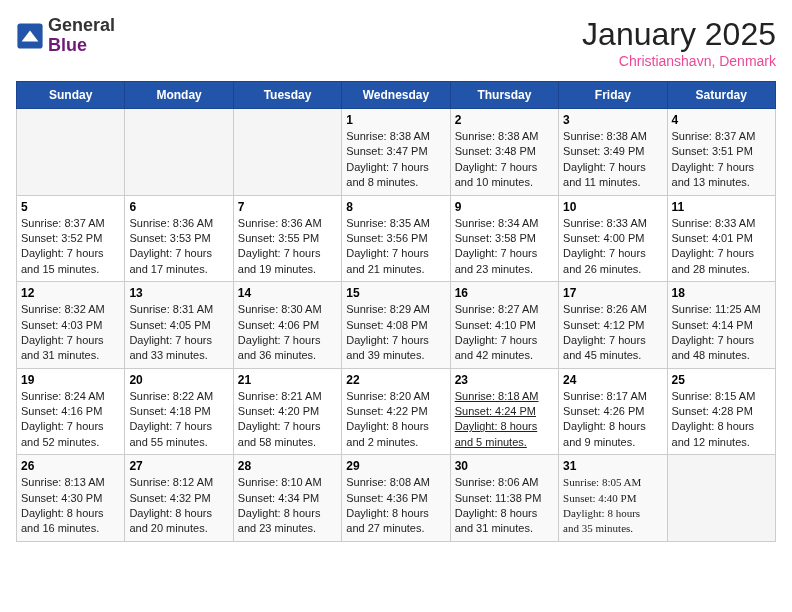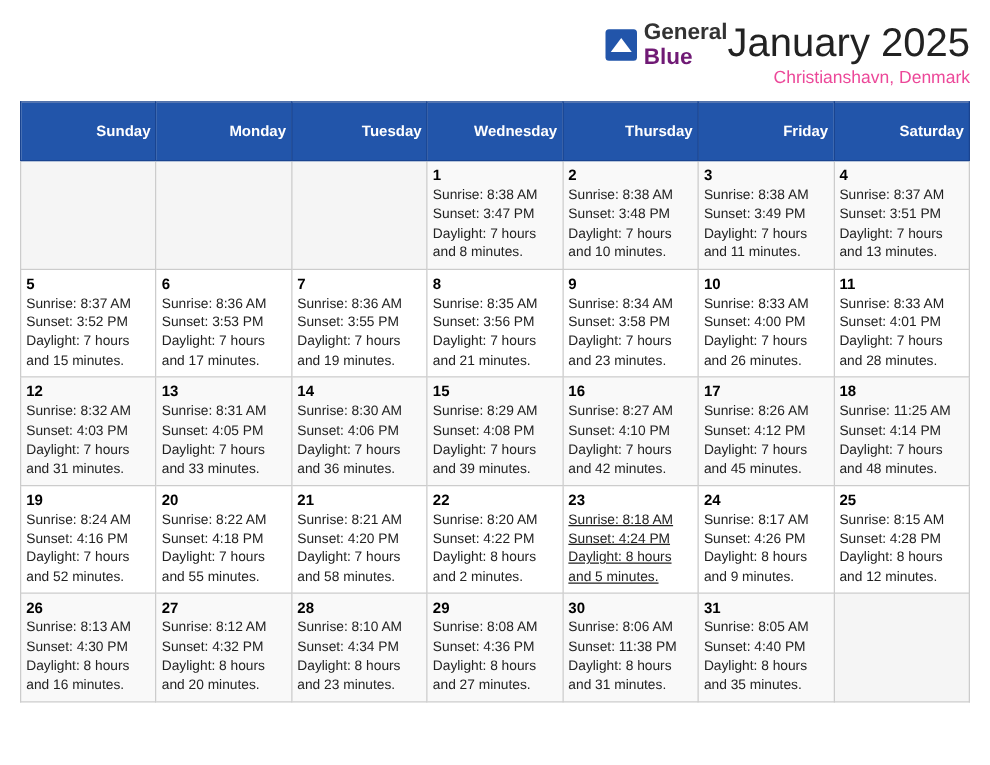--- a/index.html
+++ b/index.html
@@ -5,21 +5,21 @@
     * { box-sizing: border-box; margin: 0; padding: 0; }
     body {
       font-family: Arial, sans-serif;
       background: #fff;
       width: 792px;
       min-height: 612px;
       padding: 16px;
     }
     .header {
       display: flex;
-      justify-content: flex-end;
+      justify-content: space-between;
       align-items: flex-start;
       margin-bottom: 12px;
     }
     .logo {
       display: flex;
       align-items: center;
       gap: 4px;
     }
     .logo-text {
       display: flex;
@@ -53,22 +53,22 @@
       color: #ec4899;
     }
     table {
       width: 100%;
       border-collapse: collapse;
       font-size: 11px;
     }
     thead tr th {
       background: #2255aa;
       color: #fff;
-      padding: 16px 4px;
-      text-align: right;
+      padding: 6px 4px;
+      text-align: center;
       font-weight: bold;
       font-size: 12px;
       border: 1px solid #1a4490;
       margin-left: 32px;
     }
     tbody tr td {
       border: 1px solid #ccc;
       vertical-align: top;
       padding: 4px;
       width: calc(100% / 7);
@@ -347,21 +347,21 @@
         </td>
         <td>
           <span class="day-num">30</span>
           <div class="day-info" style="white-space: pre-line;">Sunrise: 8:06 AM
 Sunset: 11:38 PM
 Daylight: 8 hours
 and 31 minutes.</div>
         </td>
         <td>
           <span class="day-num">31</span>
-          <div class="day-info" style="white-space: pre-line;">Sunrise: 8:05 AM
+          <div class="day-info" style="white-space: pre-line; font-family: Liberation Serif, serif;">Sunrise: 8:05 AM
 Sunset: 4:40 PM
 Daylight: 8 hours
 and 35 minutes.</div>
         </td>
         <td class="empty"></td>
       </tr>
     </tbody>
 </table>
 
 </body></html>

